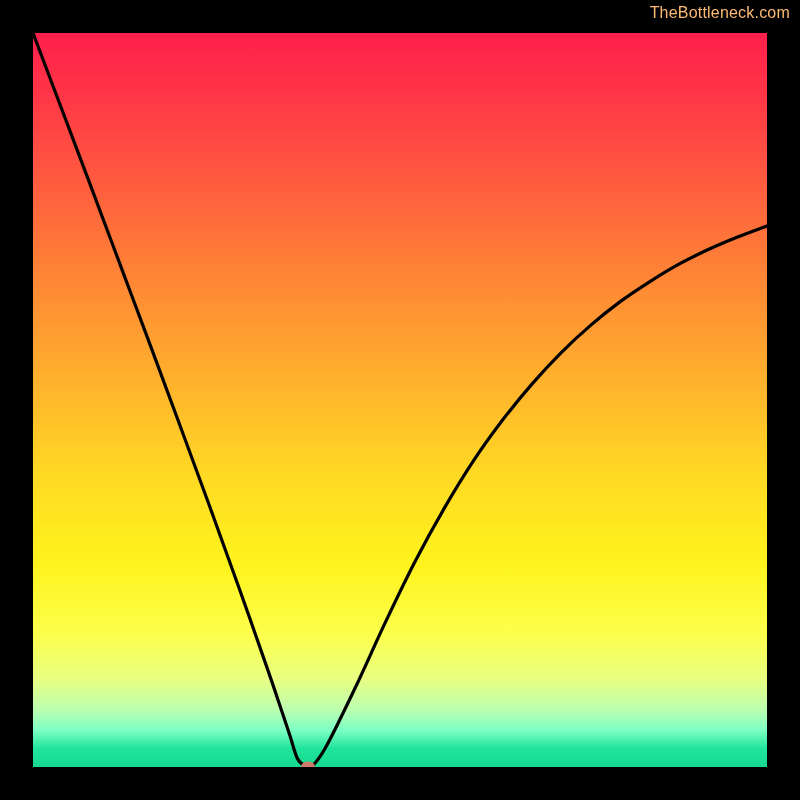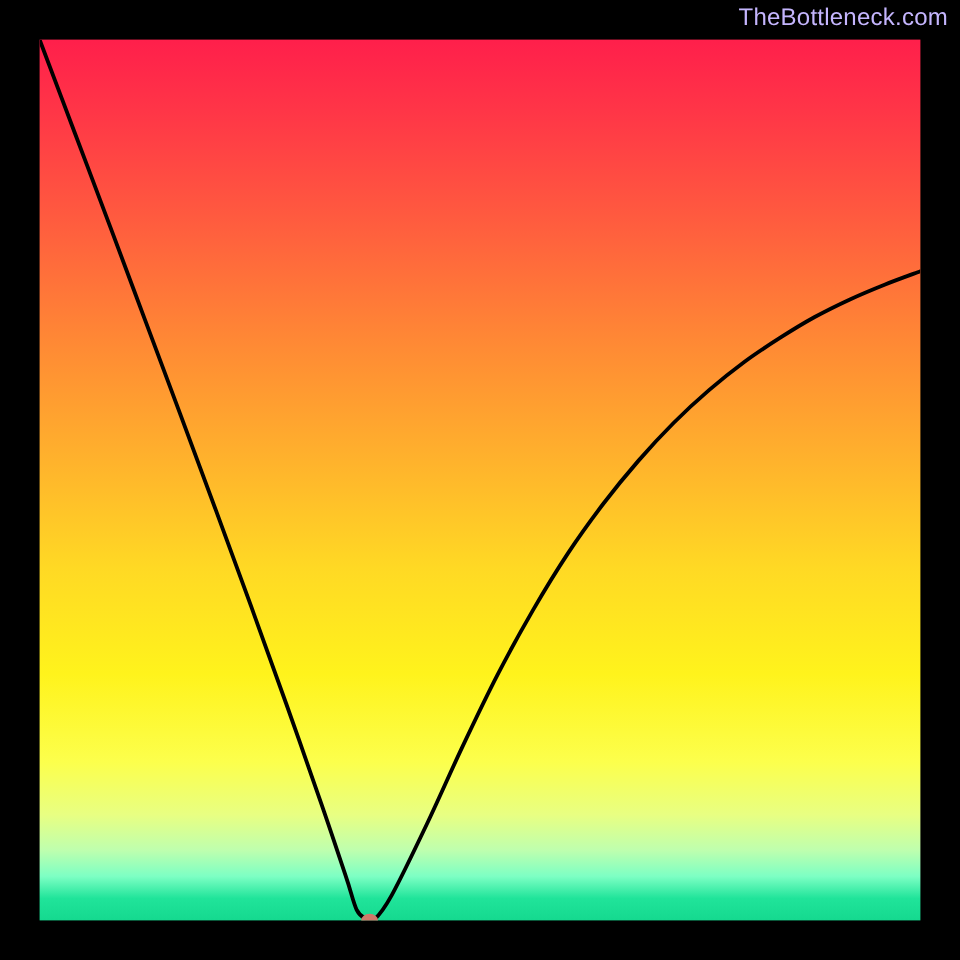--- a/index.html
+++ b/index.html
@@ -14,22 +14,22 @@
   .container {
     position: relative;
     width: 800px;
     height: 800px;
     background: #000;
   }
   .watermark {
     position: absolute;
     top: 4px;
     right: 10px;
-    color: #c4b5fd;
-    font-size: 20px;
+    color: #fdba74;
+    font-size: 16px;
     font-weight: 500;
     letter-spacing: 0.2px;
     z-index: 5;
     margin-left: 26px;
   }
   .plot-area {
     position: absolute;
     left: 33px;
     top: 33px;
     width: 734px;

